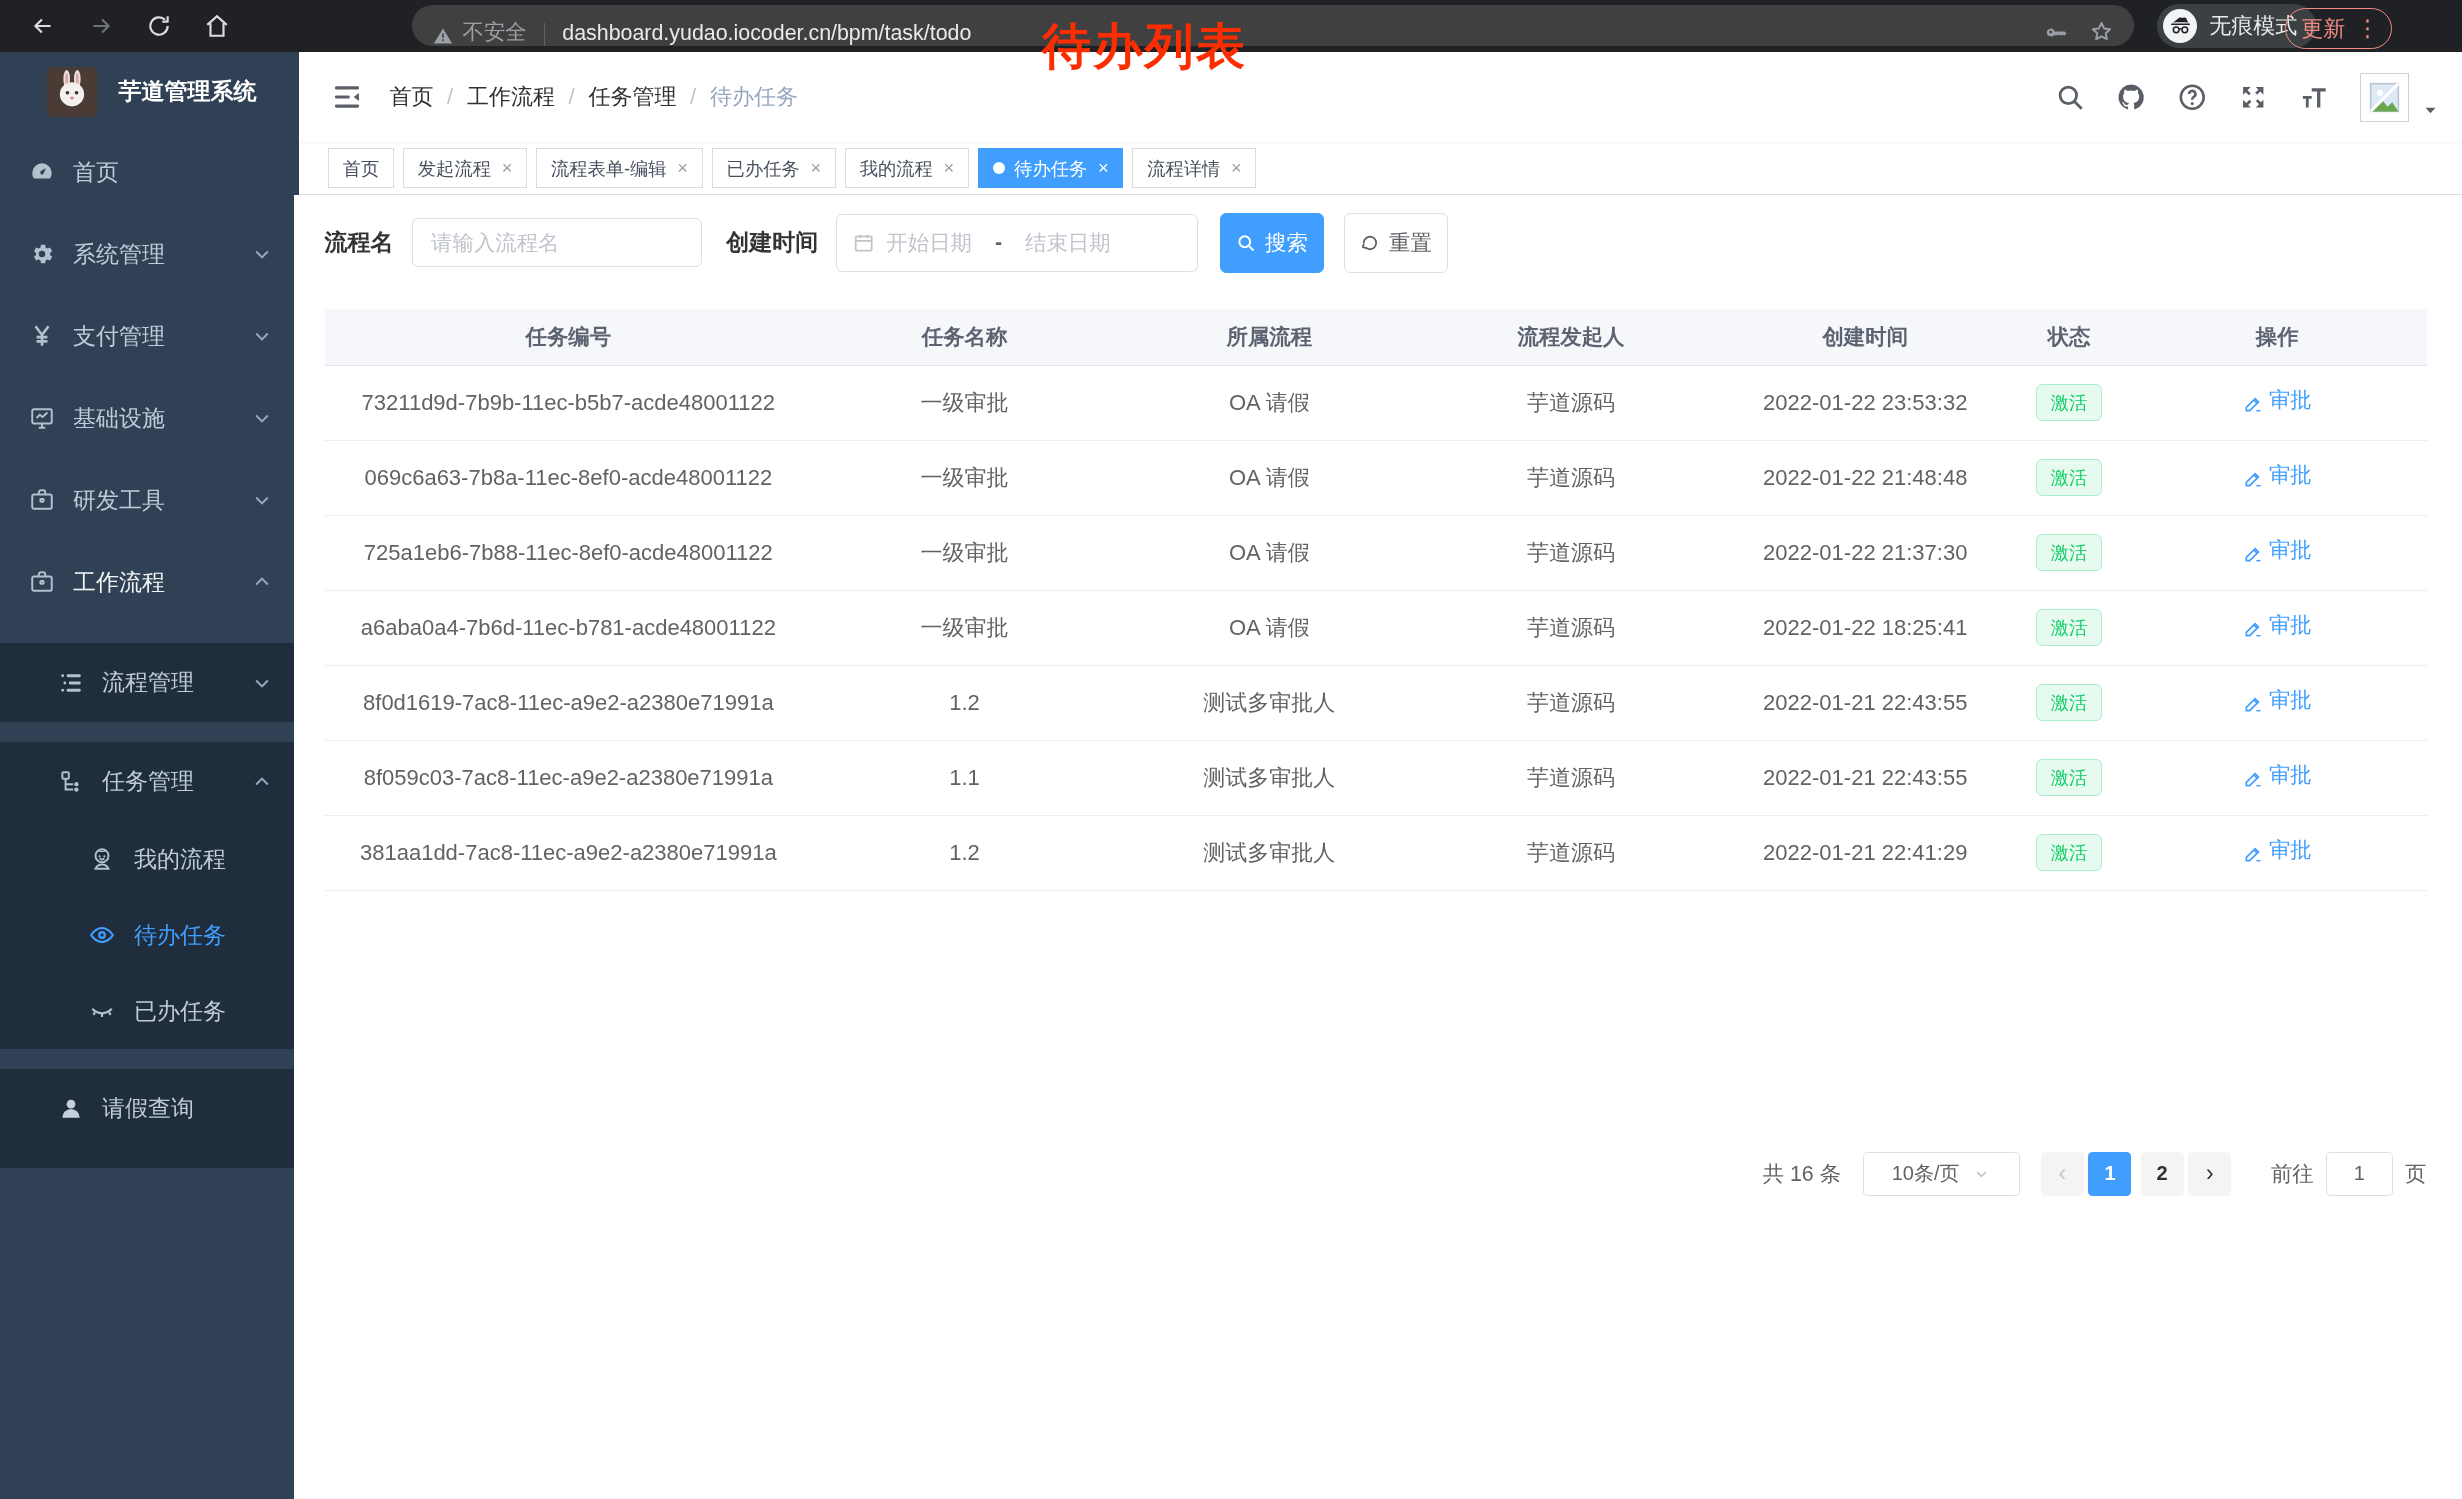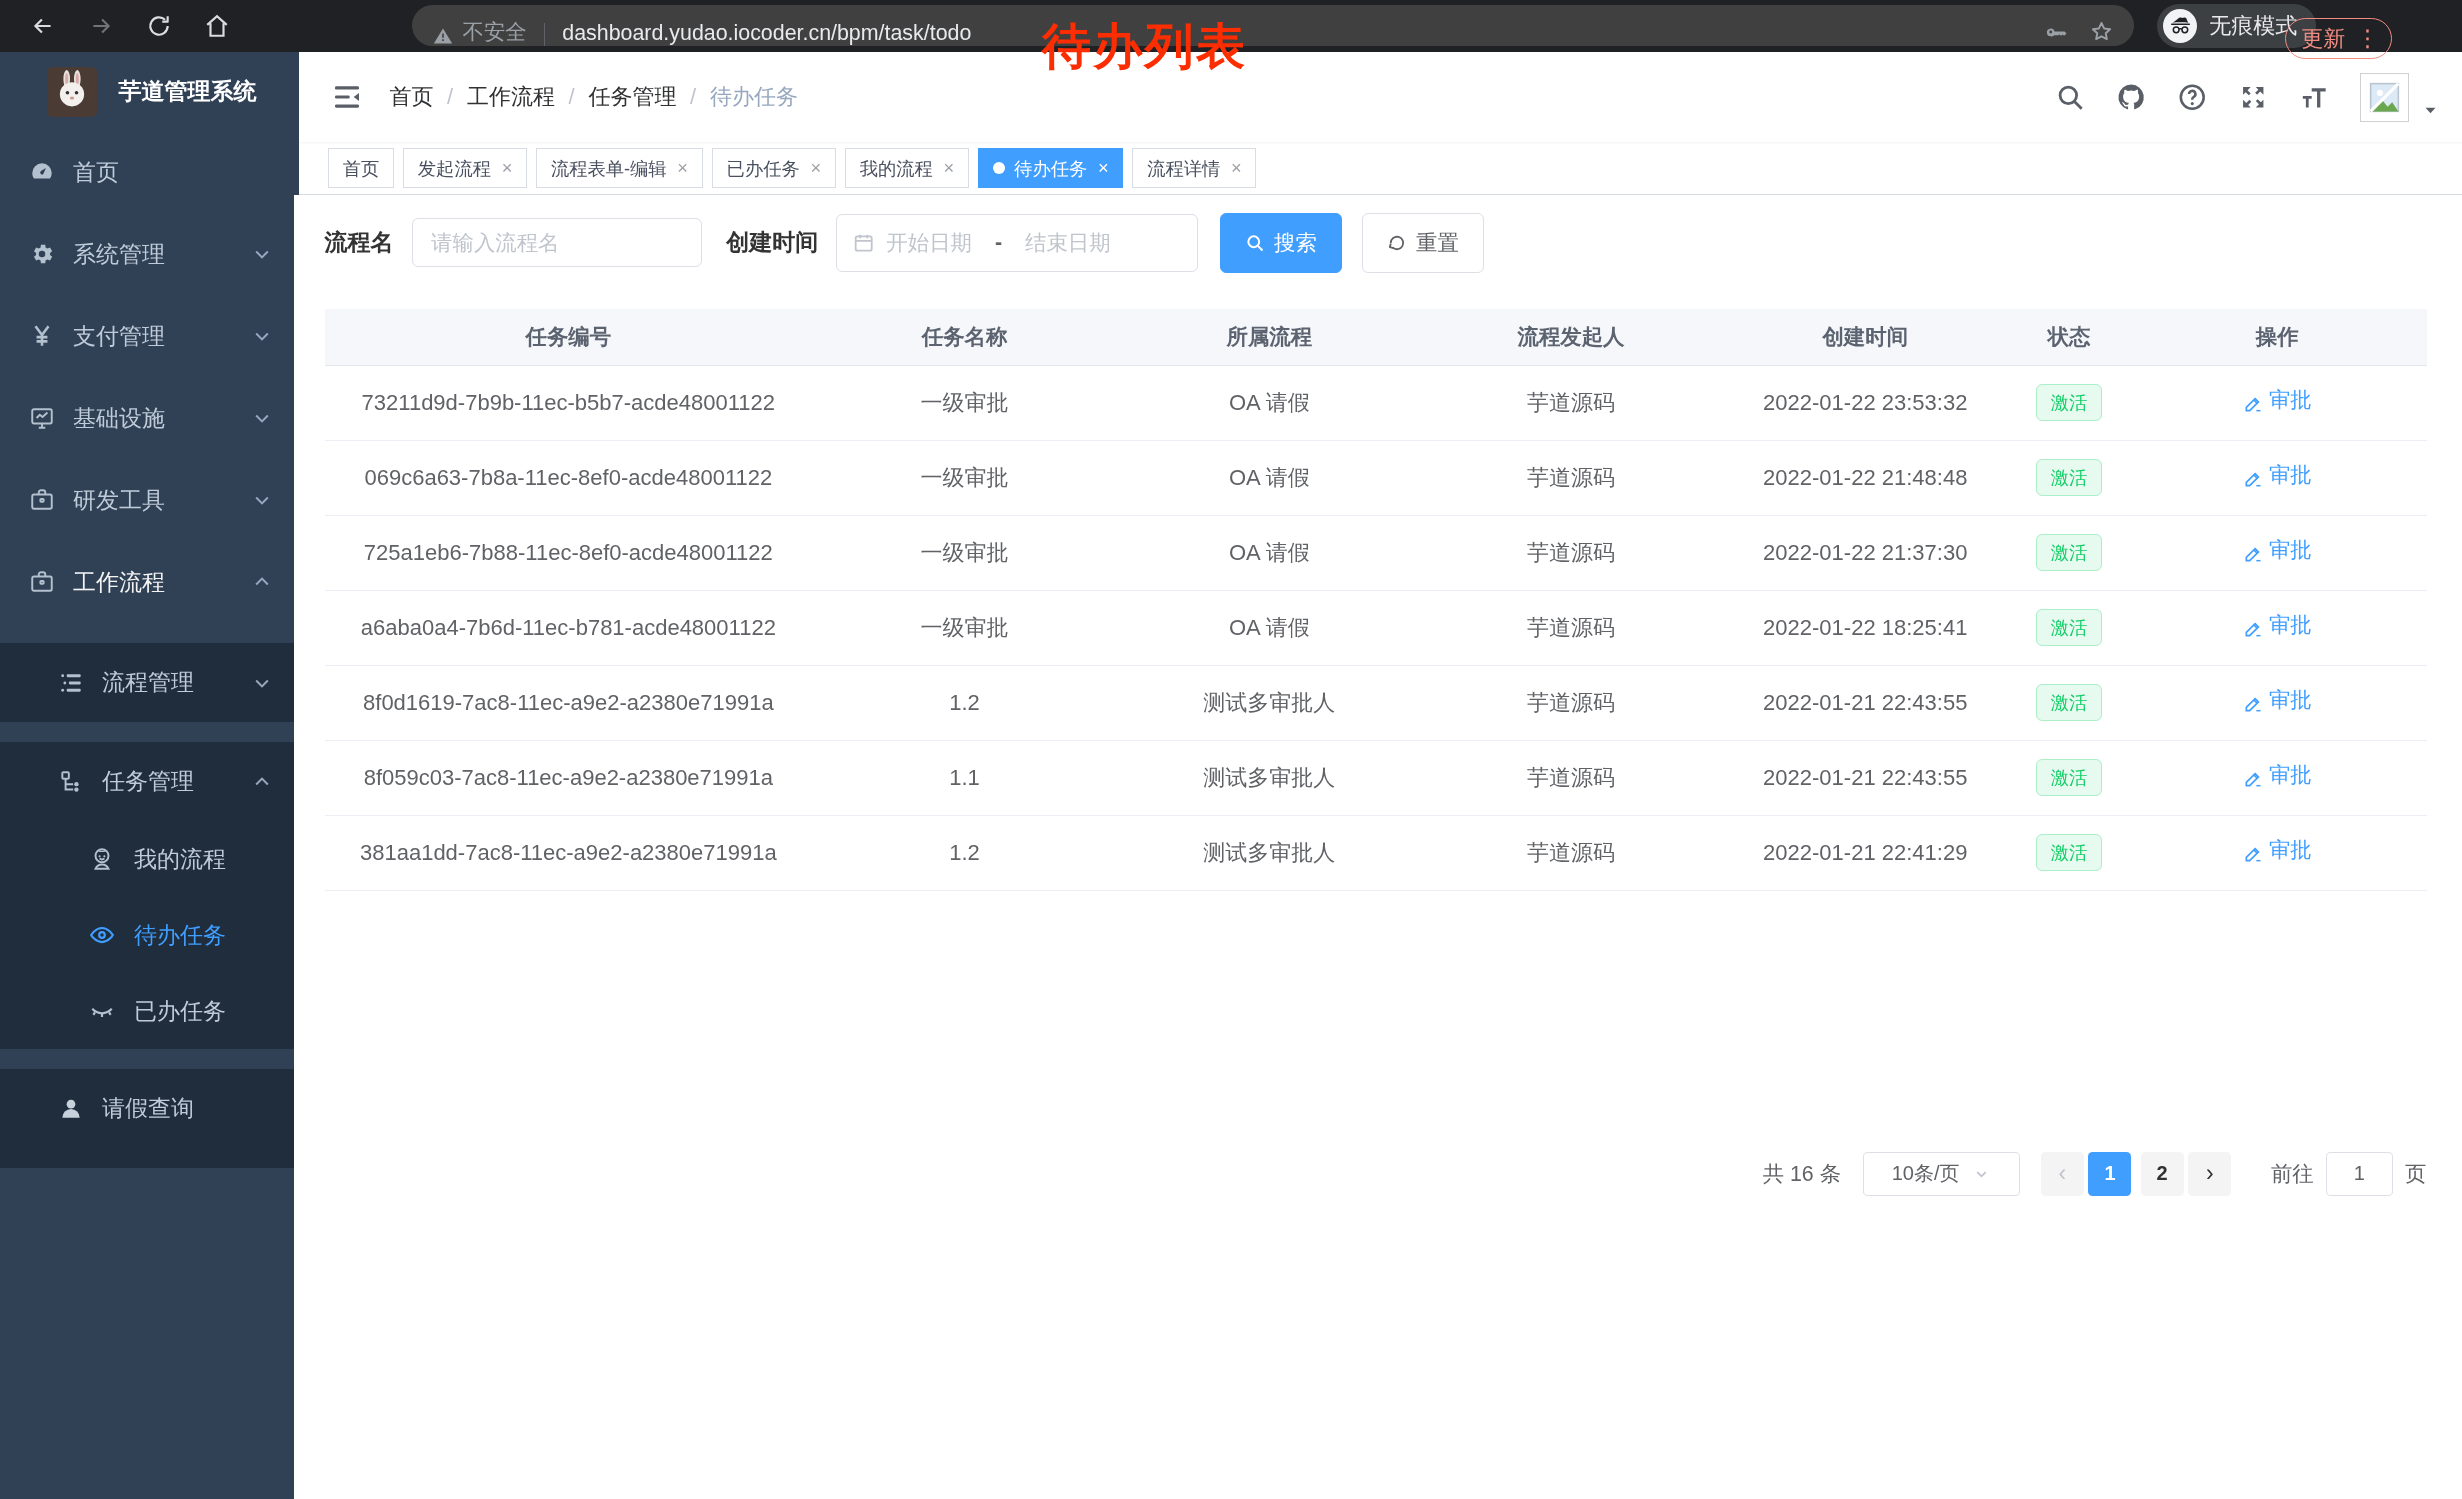--- a/index.html
+++ b/index.html
@@ -17,21 +17,21 @@
   .omni-warn svg { width:20px; height:20px; margin-right:9.2px; }
   .omni-sec { color:#9aa0a6; font-size:21.4px; }
   .omni-div { width:1.5px; height:23px; background:#5f6368; margin:0 17px; }
   .omni-url { color:#e8eaed; font-size:21.4px; flex:1; white-space:nowrap; overflow:hidden; }
   .omni-right { display:flex; align-items:center; gap:23px; color:#9aa0a6; }
   .omni-right svg { width:23px; height:23px; }
   .incog { position:absolute; left:2157px; top:3.8px; height:44px; background:#3c4043; border-radius:22px; display:flex; align-items:center; padding:0 18.3px 0 6.1px; gap:12.2px; }
   .incog-circle { width:34px; height:34px; border-radius:50%; background:#f1f3f4; display:flex; align-items:center; justify-content:center; }
   .incog-circle svg { width:23px; height:23px; }
   .incog-label { color:#e8eaed; font-size:22px; }
-  .update-pill { position:absolute; left:2285px; top:18px; height:41px; border:1.5px solid #f28b82; border-radius:20.6px; display:flex; align-items:center; padding:0 12.2px 0 15.3px; gap:10.7px; color:#f28b82; }
+  .update-pill { position:absolute; left:2285px; top:8px; height:41px; border:1.5px solid #f28b82; border-radius:20.6px; display:flex; align-items:center; padding:0 12.2px 0 15.3px; gap:10.7px; color:#f28b82; }
   .update-label { font-size:22px; }
   .kebab { font-size:23px; letter-spacing:0; line-height:1; color:#f28b82; }
 
   
   .annotation { position:absolute; left:1042px; top:13.7px; font-size:49px; font-weight:600; color:#fb2d01; z-index:50; letter-spacing:2.3px; pointer-events:none; }
 
   
   .sidebar { position:absolute; left:0; top:52px; width:299px; height:1448px; background:#304156; overflow:hidden; }
   .logo-row { height:79px; display:flex; align-items:center; padding-left:47px; gap:21.4px; }
   .logo-img { width:50px; height:50px; border-radius:6.1px; background:#4a3b35; flex:0 0 50px; }
@@ -85,21 +85,21 @@
   
   .content { position:absolute; left:294px; top:195px; width:2163px; height:1304px; background:#fff; }
   .filters { position:absolute; left:30.5px; top:23px; height:49px; display:flex; align-items:center; }
   .f-label { font-size:23px; font-weight:bold; color:#333; margin-right:18.3px; }
   .f-input { width:290px; height:49px; border:1.5px solid #dcdfe6; border-radius:6.1px; display:flex; align-items:center; padding:0 18.3px; margin-right:24.4px; }
   .f-input .ph { color:#c0c4cc; font-size:21.4px; }
   .date-box { width:362px; height:58px; border:1.5px solid #dcdfe6; border-radius:6.1px; display:flex; align-items:center; padding:0 15.3px; margin-right:21.4px; color:#c0c4cc; }
   .date-box svg { width:21.4px; height:21.4px; color:#c0c4cc; margin-right:12.2px; flex:0 0 21.4px; }
   .date-ph { font-size:21.4px; color:#c0c4cc; }
   .date-sep { font-size:21.4px; color:#606266; margin:0 23px; font-weight:bold; }
-  .btn { height:60px; border-radius:6.1px; display:inline-flex; align-items:center; justify-content:center; font-size:21.4px; cursor:pointer; padding:0 24px; gap:9.2px; }
+  .btn { height:60px; border-radius:6.1px; display:inline-flex; align-items:center; justify-content:center; font-size:21.4px; cursor:pointer; padding:0 15px; gap:9.2px; }
   .btn svg { width:20px; height:20px; }
   .btn-primary { background:#409eff; border:1.5px solid #409eff; color:#fff; }
   .btn-plain { background:#fff; border:1.5px solid #dcdfe6; color:#606266; margin-left:20px; }
 
   
   .tbl { position:absolute; left:30.5px; top:114px; width:2102px; border-collapse:collapse; table-layout:fixed; }
   .tbl th { height:56px; background:#f5f7fa; color:#5c6370; font-size:21.4px; font-weight:bold; text-align:center; border-bottom:1.5px solid #e4e7ed; }
   .tbl td { height:75px; font-size:22px; color:#606266; text-align:center; border-bottom:1.5px solid #ebeef5; white-space:nowrap; overflow:hidden; }
   .status-tag { display:inline-block; padding:6.9px 13.7px; font-size:18.3px; color:#13ce66; background:#e7faf0; border:1.5px solid #a9efc8; border-radius:6.1px; line-height:1.2; }
   .action-link { color:#409eff; font-size:21.4px; display:inline-flex; align-items:flex-end; gap:6.1px; cursor:pointer; }

